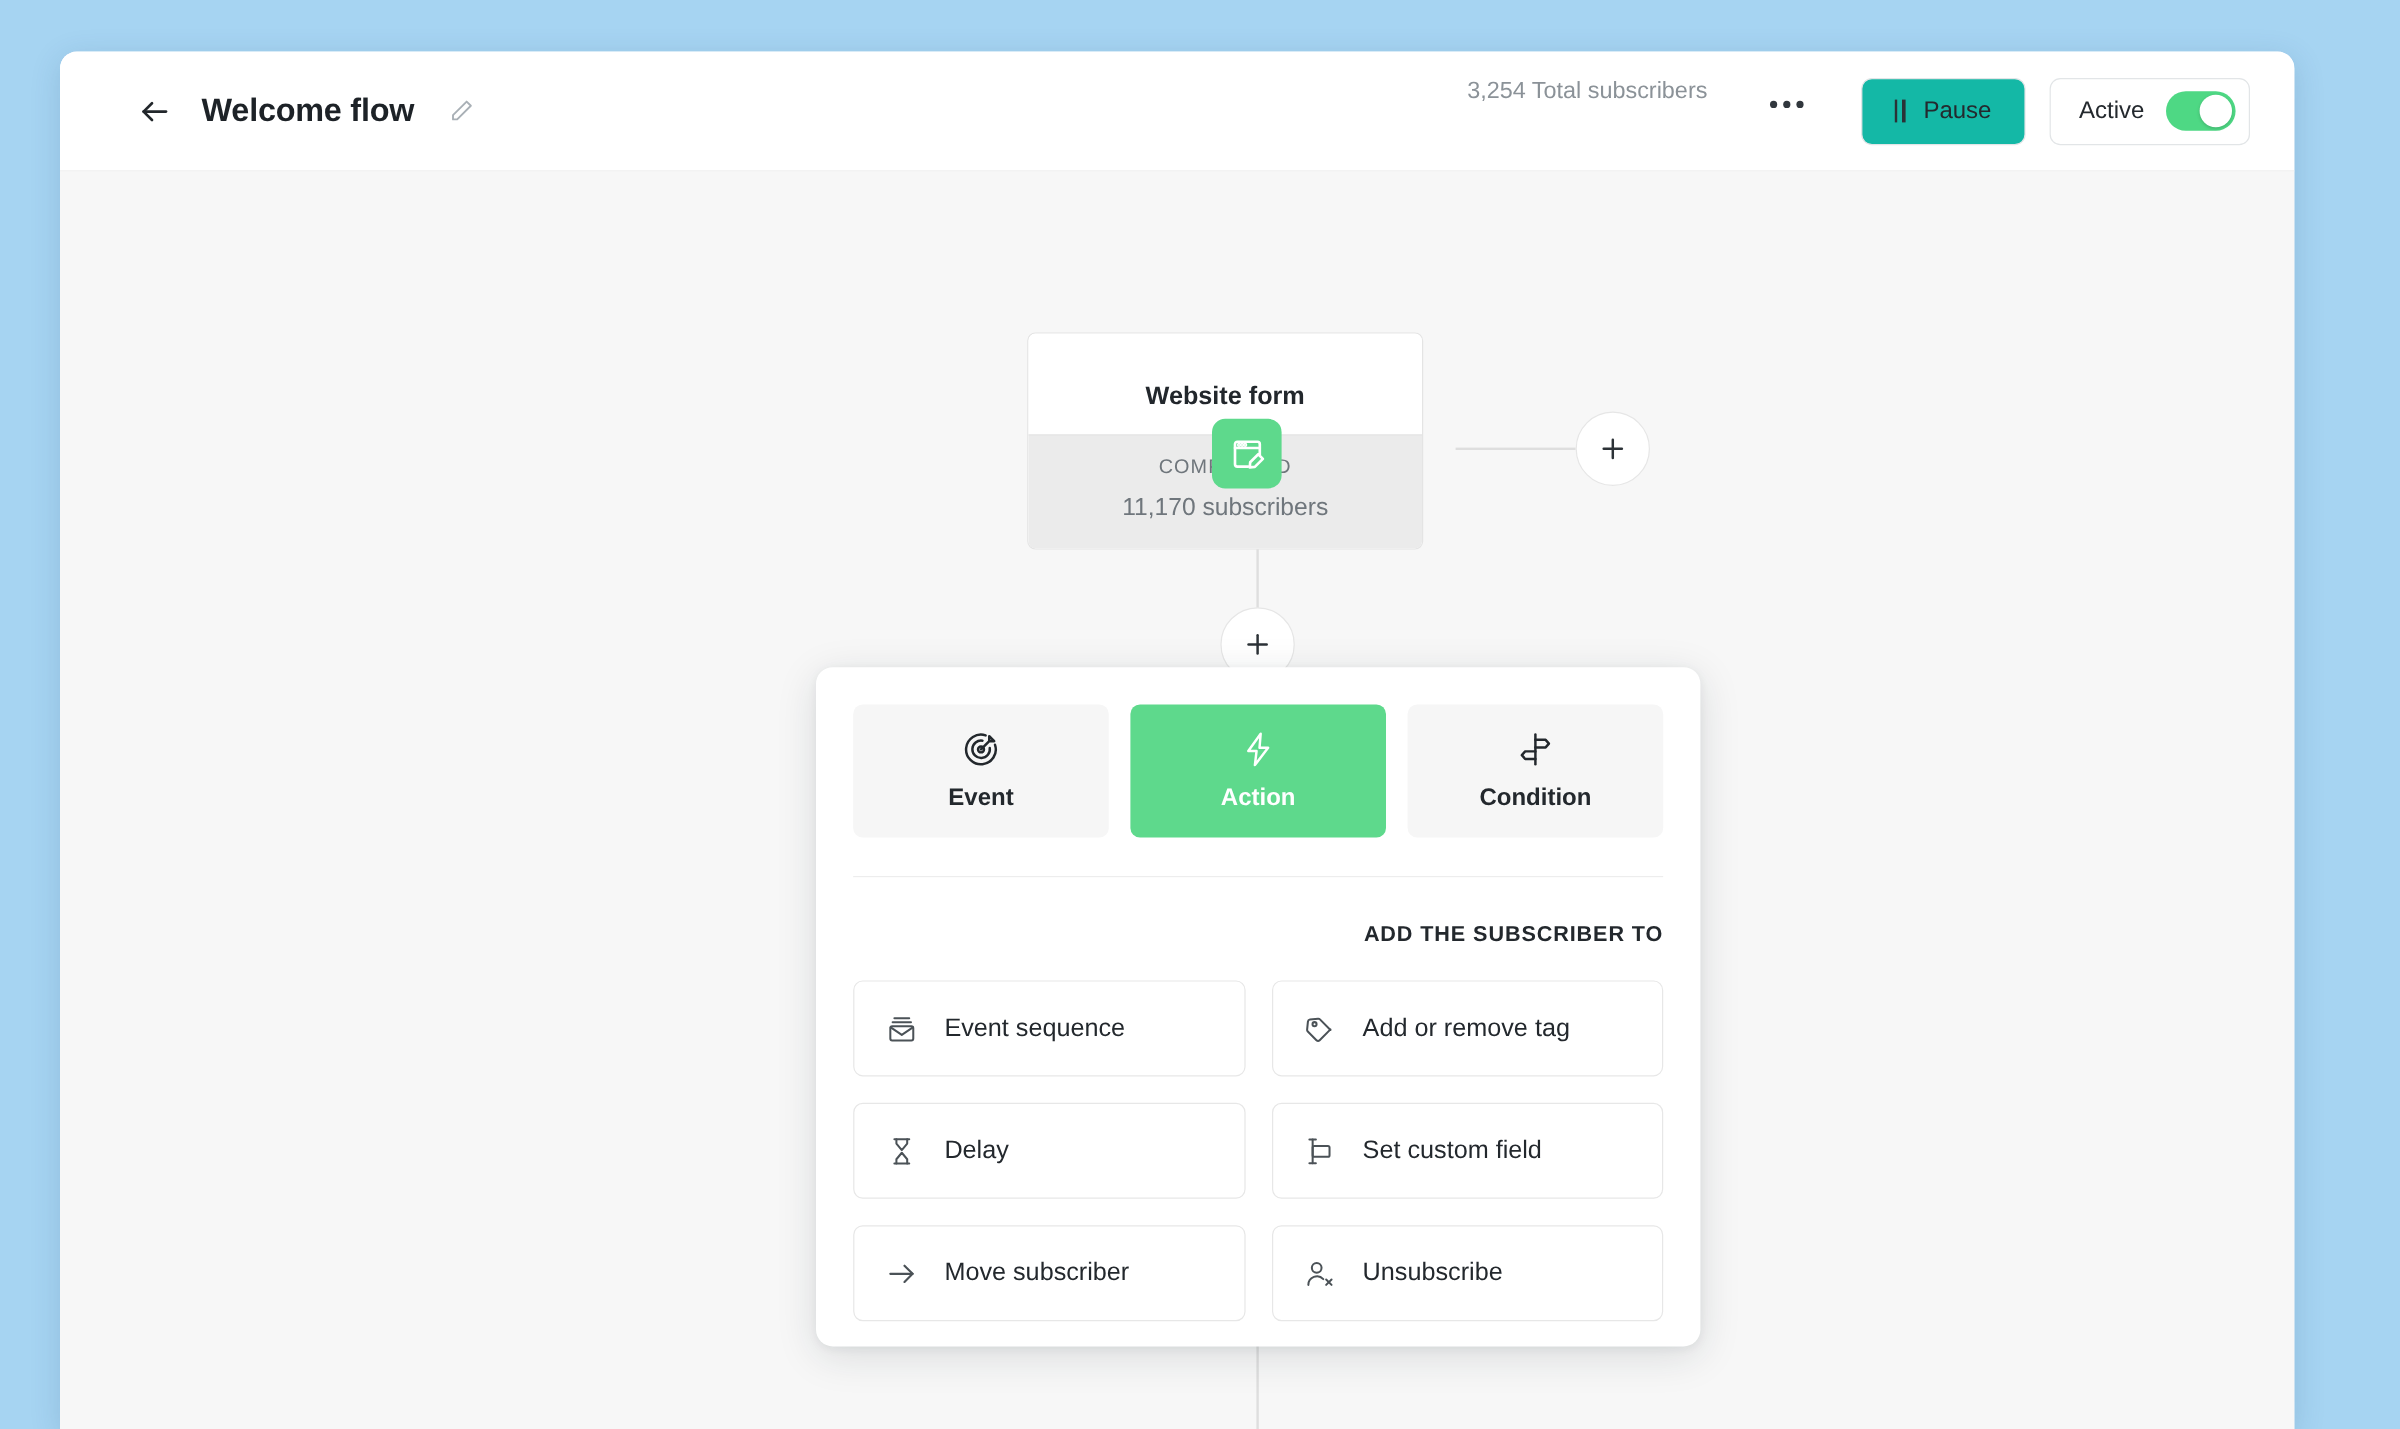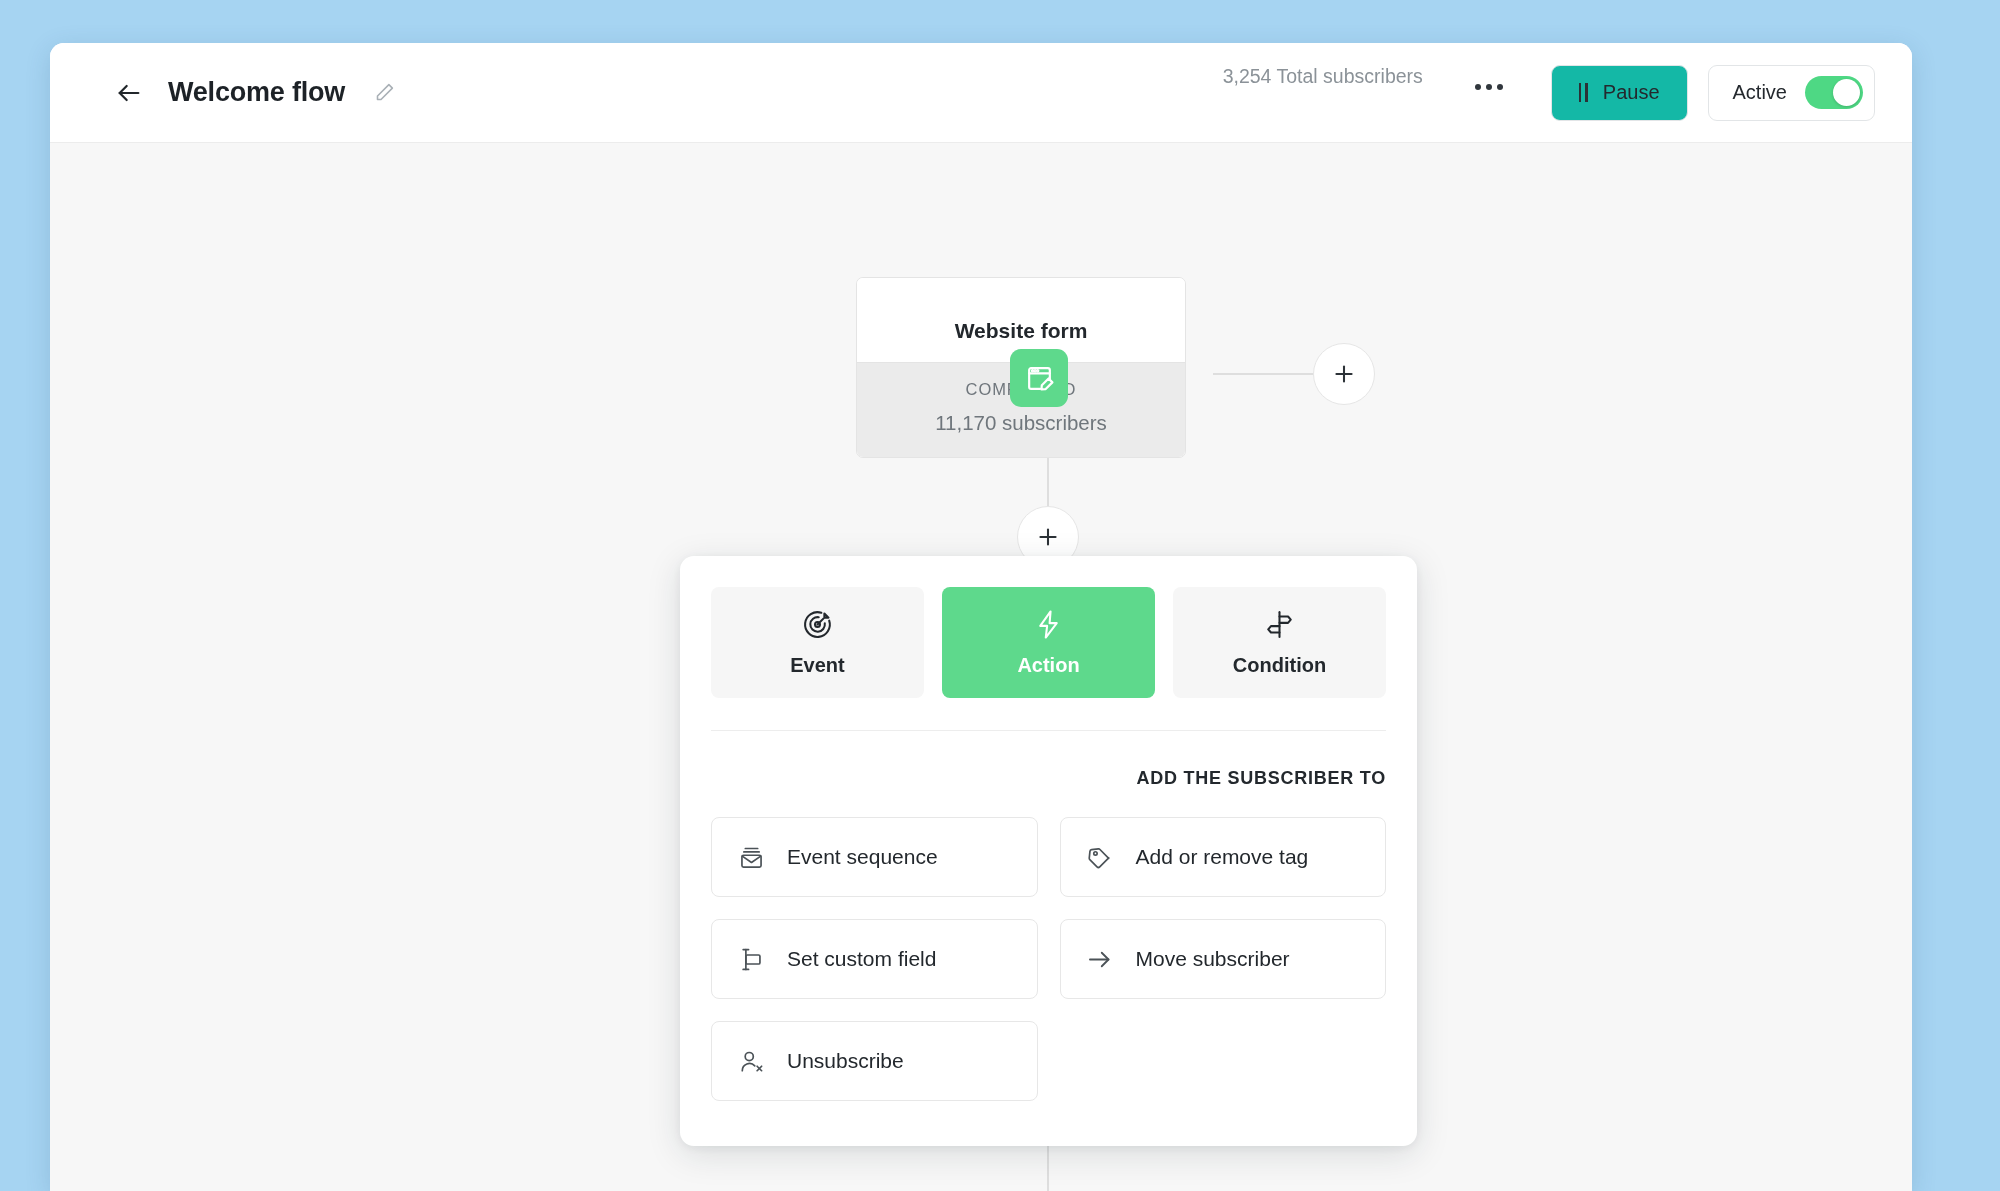--- a/index.html
+++ b/index.html
@@ -234,21 +234,21 @@
 
   
   .panel {
     position: absolute;
     left: 630px;
     top: 413px;
     width: 737px;
     background: #fff;
     border-radius: 14px;
     box-shadow: 0 8px 34px rgba(25,35,45,.13), 0 2px 8px rgba(25,35,45,.06);
-    padding: 31px 31px 45px;
+    padding: 31px 31px 21px;
     z-index: 6;
   }
   .type-tabs {
     display: flex;
     gap: 18px;
   }
   .type-tab {
     flex: 1;
     height: 111px;
     border-radius: 8px;
@@ -475,20 +475,31 @@
         <div class="action-item">
           <span class="action-icon">
             <svg width="27" height="27" viewBox="0 0 24 24" fill="none" stroke="currentColor" stroke-width="1.5" stroke-linecap="round" stroke-linejoin="round">
               <path d="M20.2 12.3l-8 8a1.7 1.7 0 0 1-2.4 0l-6.4-6.4a1.7 1.7 0 0 1-.5-1.4l.6-6a1.7 1.7 0 0 1 1.5-1.5l6-.6a1.7 1.7 0 0 1 1.4.5l7.8 7.8"></path>
               <circle cx="8.4" cy="8.4" r="1.5"></circle>
             </svg>
           </span>
           <span class="action-label">Add or remove tag</span>
         </div>
 
+        <div class="action-item">
+          <span class="action-icon">
+            <svg width="27" height="27" viewBox="0 0 24 24" fill="none" stroke="currentColor" stroke-width="1.5" stroke-linecap="round" stroke-linejoin="round">
+              <line x1="6.5" y1="3" x2="17.5" y2="3"></line>
+              <line x1="6.5" y1="21" x2="17.5" y2="21"></line>
+              <path d="M8 3v3.2L12 11l4-4.8V3"></path>
+              <path d="M8 21v-3.2L12 13l4 4.8V21"></path>
+            </svg>
+          </span>
+          <span class="action-label">Delay</span>
+        </div>
 
         <div class="action-item">
           <span class="action-icon">
             <svg width="27" height="27" viewBox="0 0 24 24" fill="none" stroke="currentColor" stroke-width="1.5" stroke-linecap="round" stroke-linejoin="round">
               <line x1="7" y1="3.2" x2="7" y2="20.8"></line>
               <line x1="4.6" y1="3.2" x2="9.4" y2="3.2"></line>
               <line x1="4.6" y1="20.8" x2="9.4" y2="20.8"></line>
               <rect x="7" y="8" width="12.5" height="8" rx="1.2"></rect>
             </svg>
           </span>

